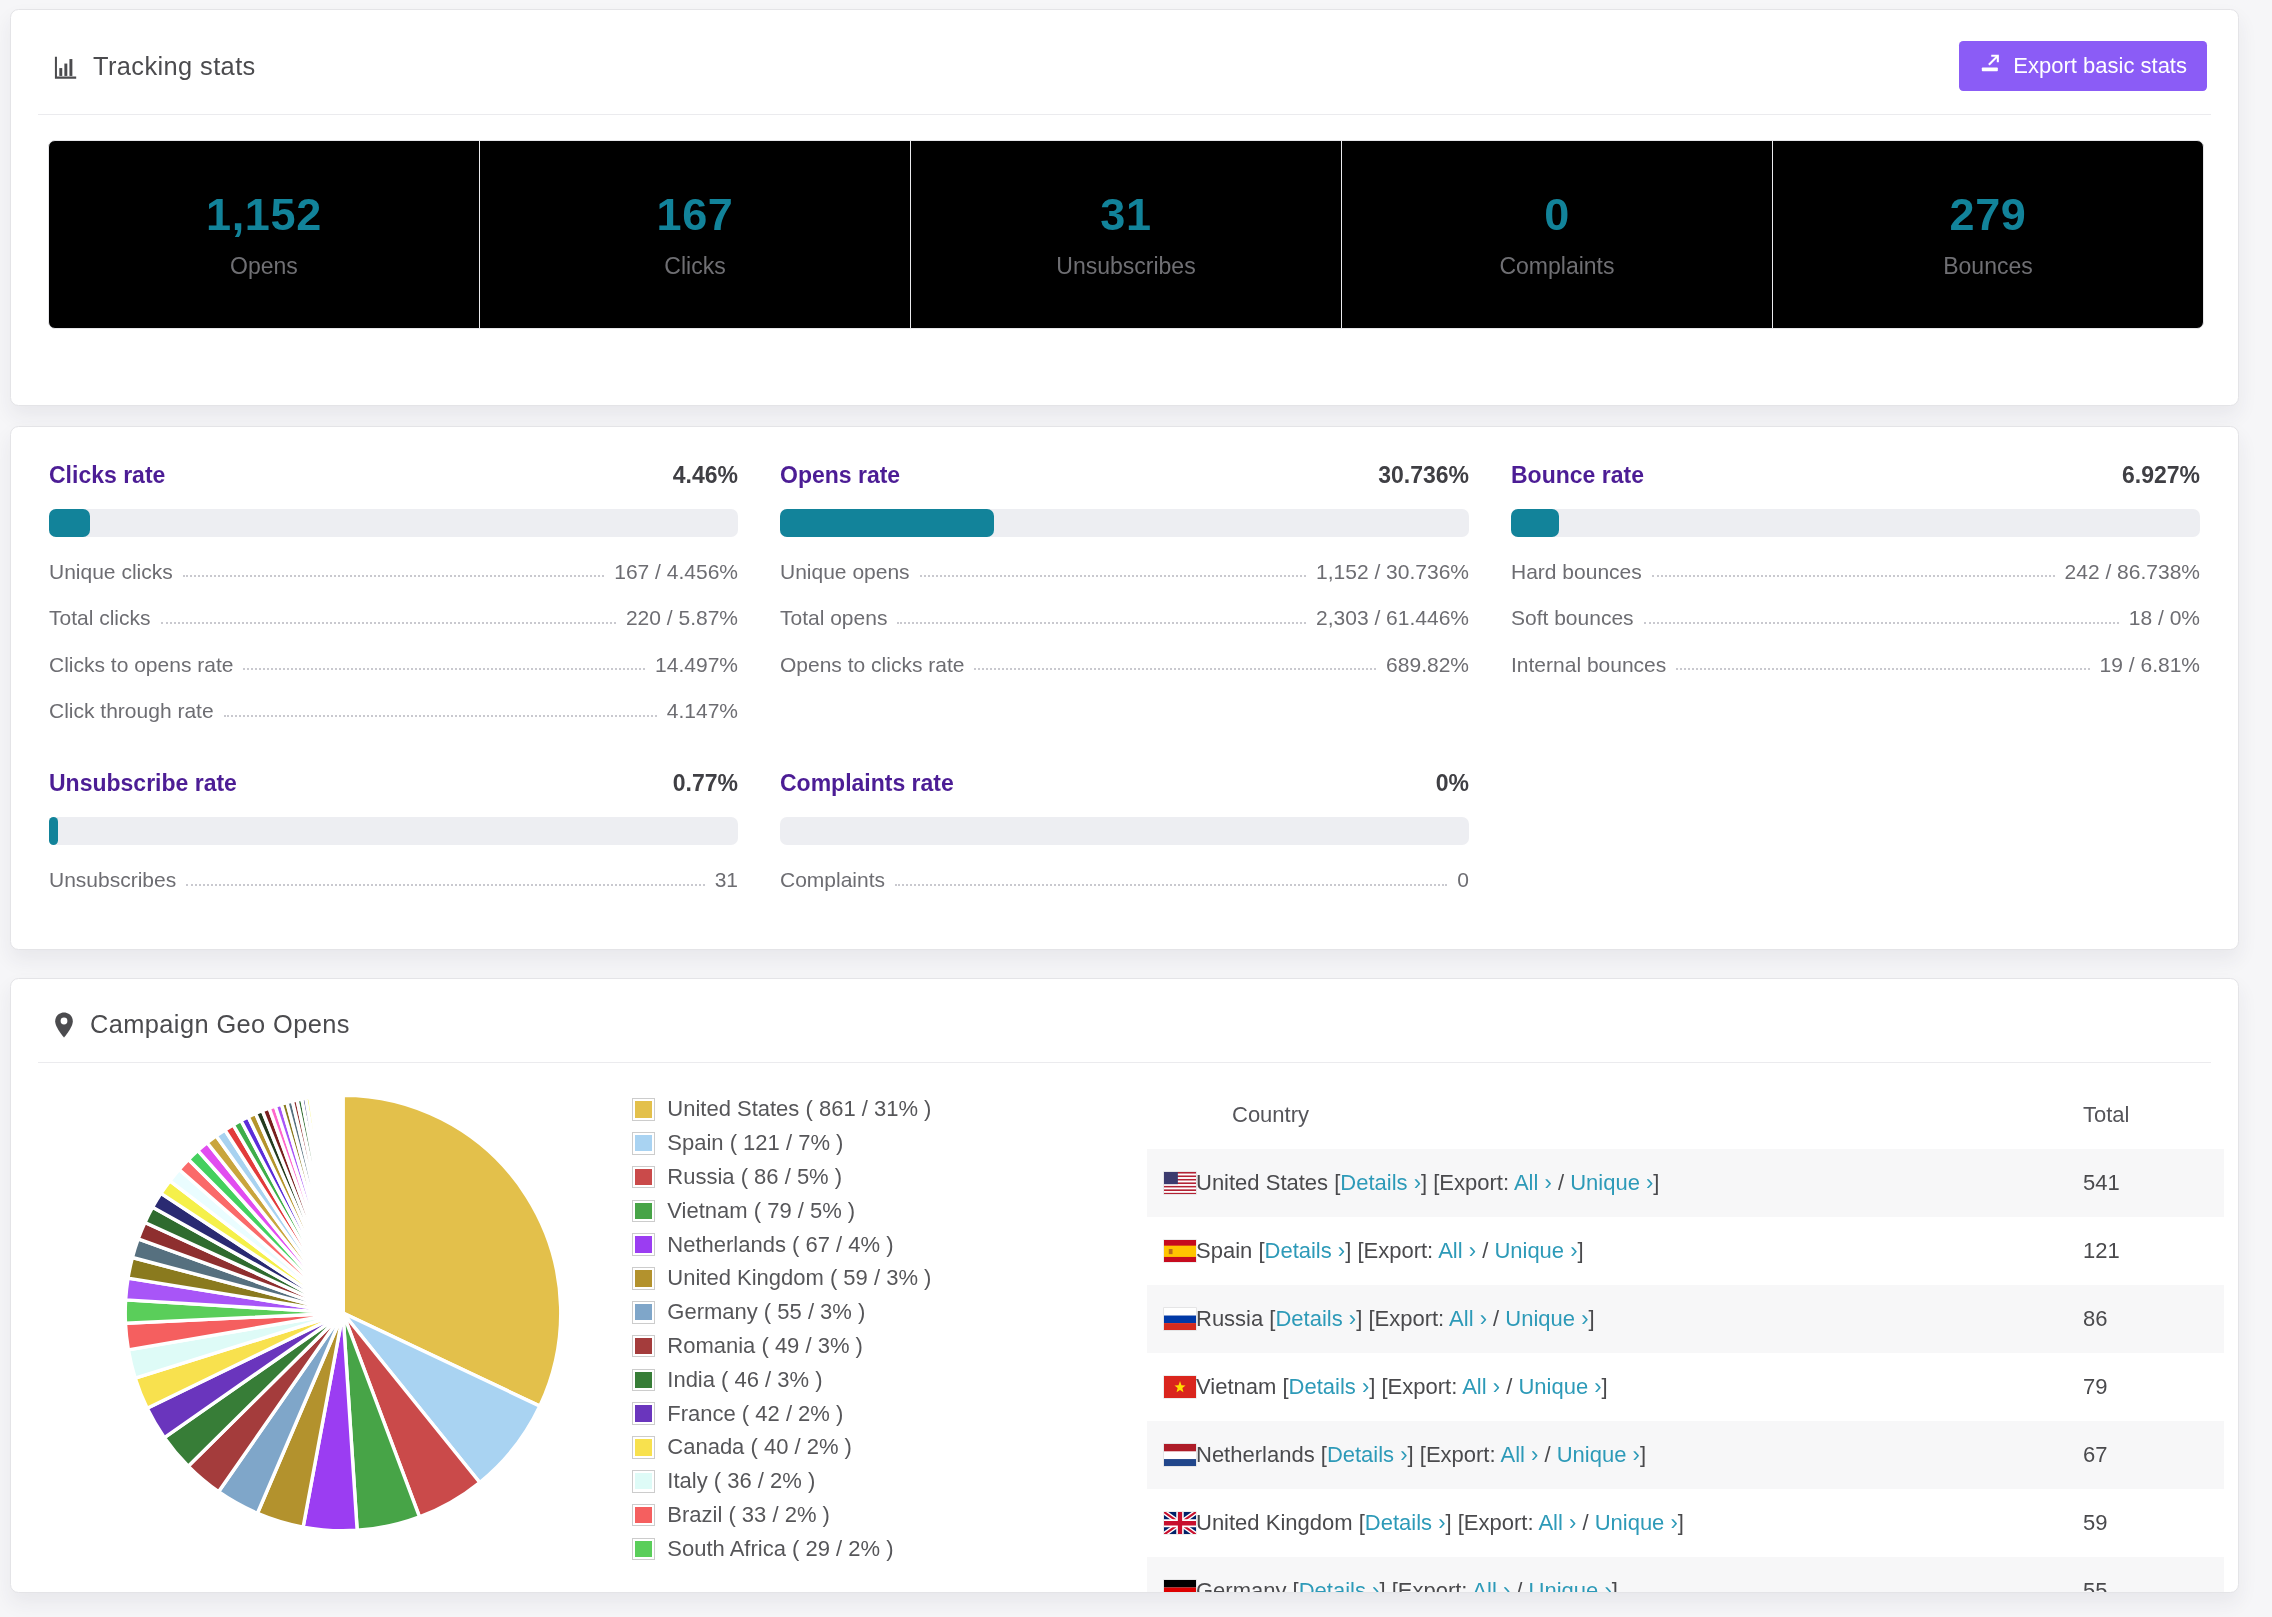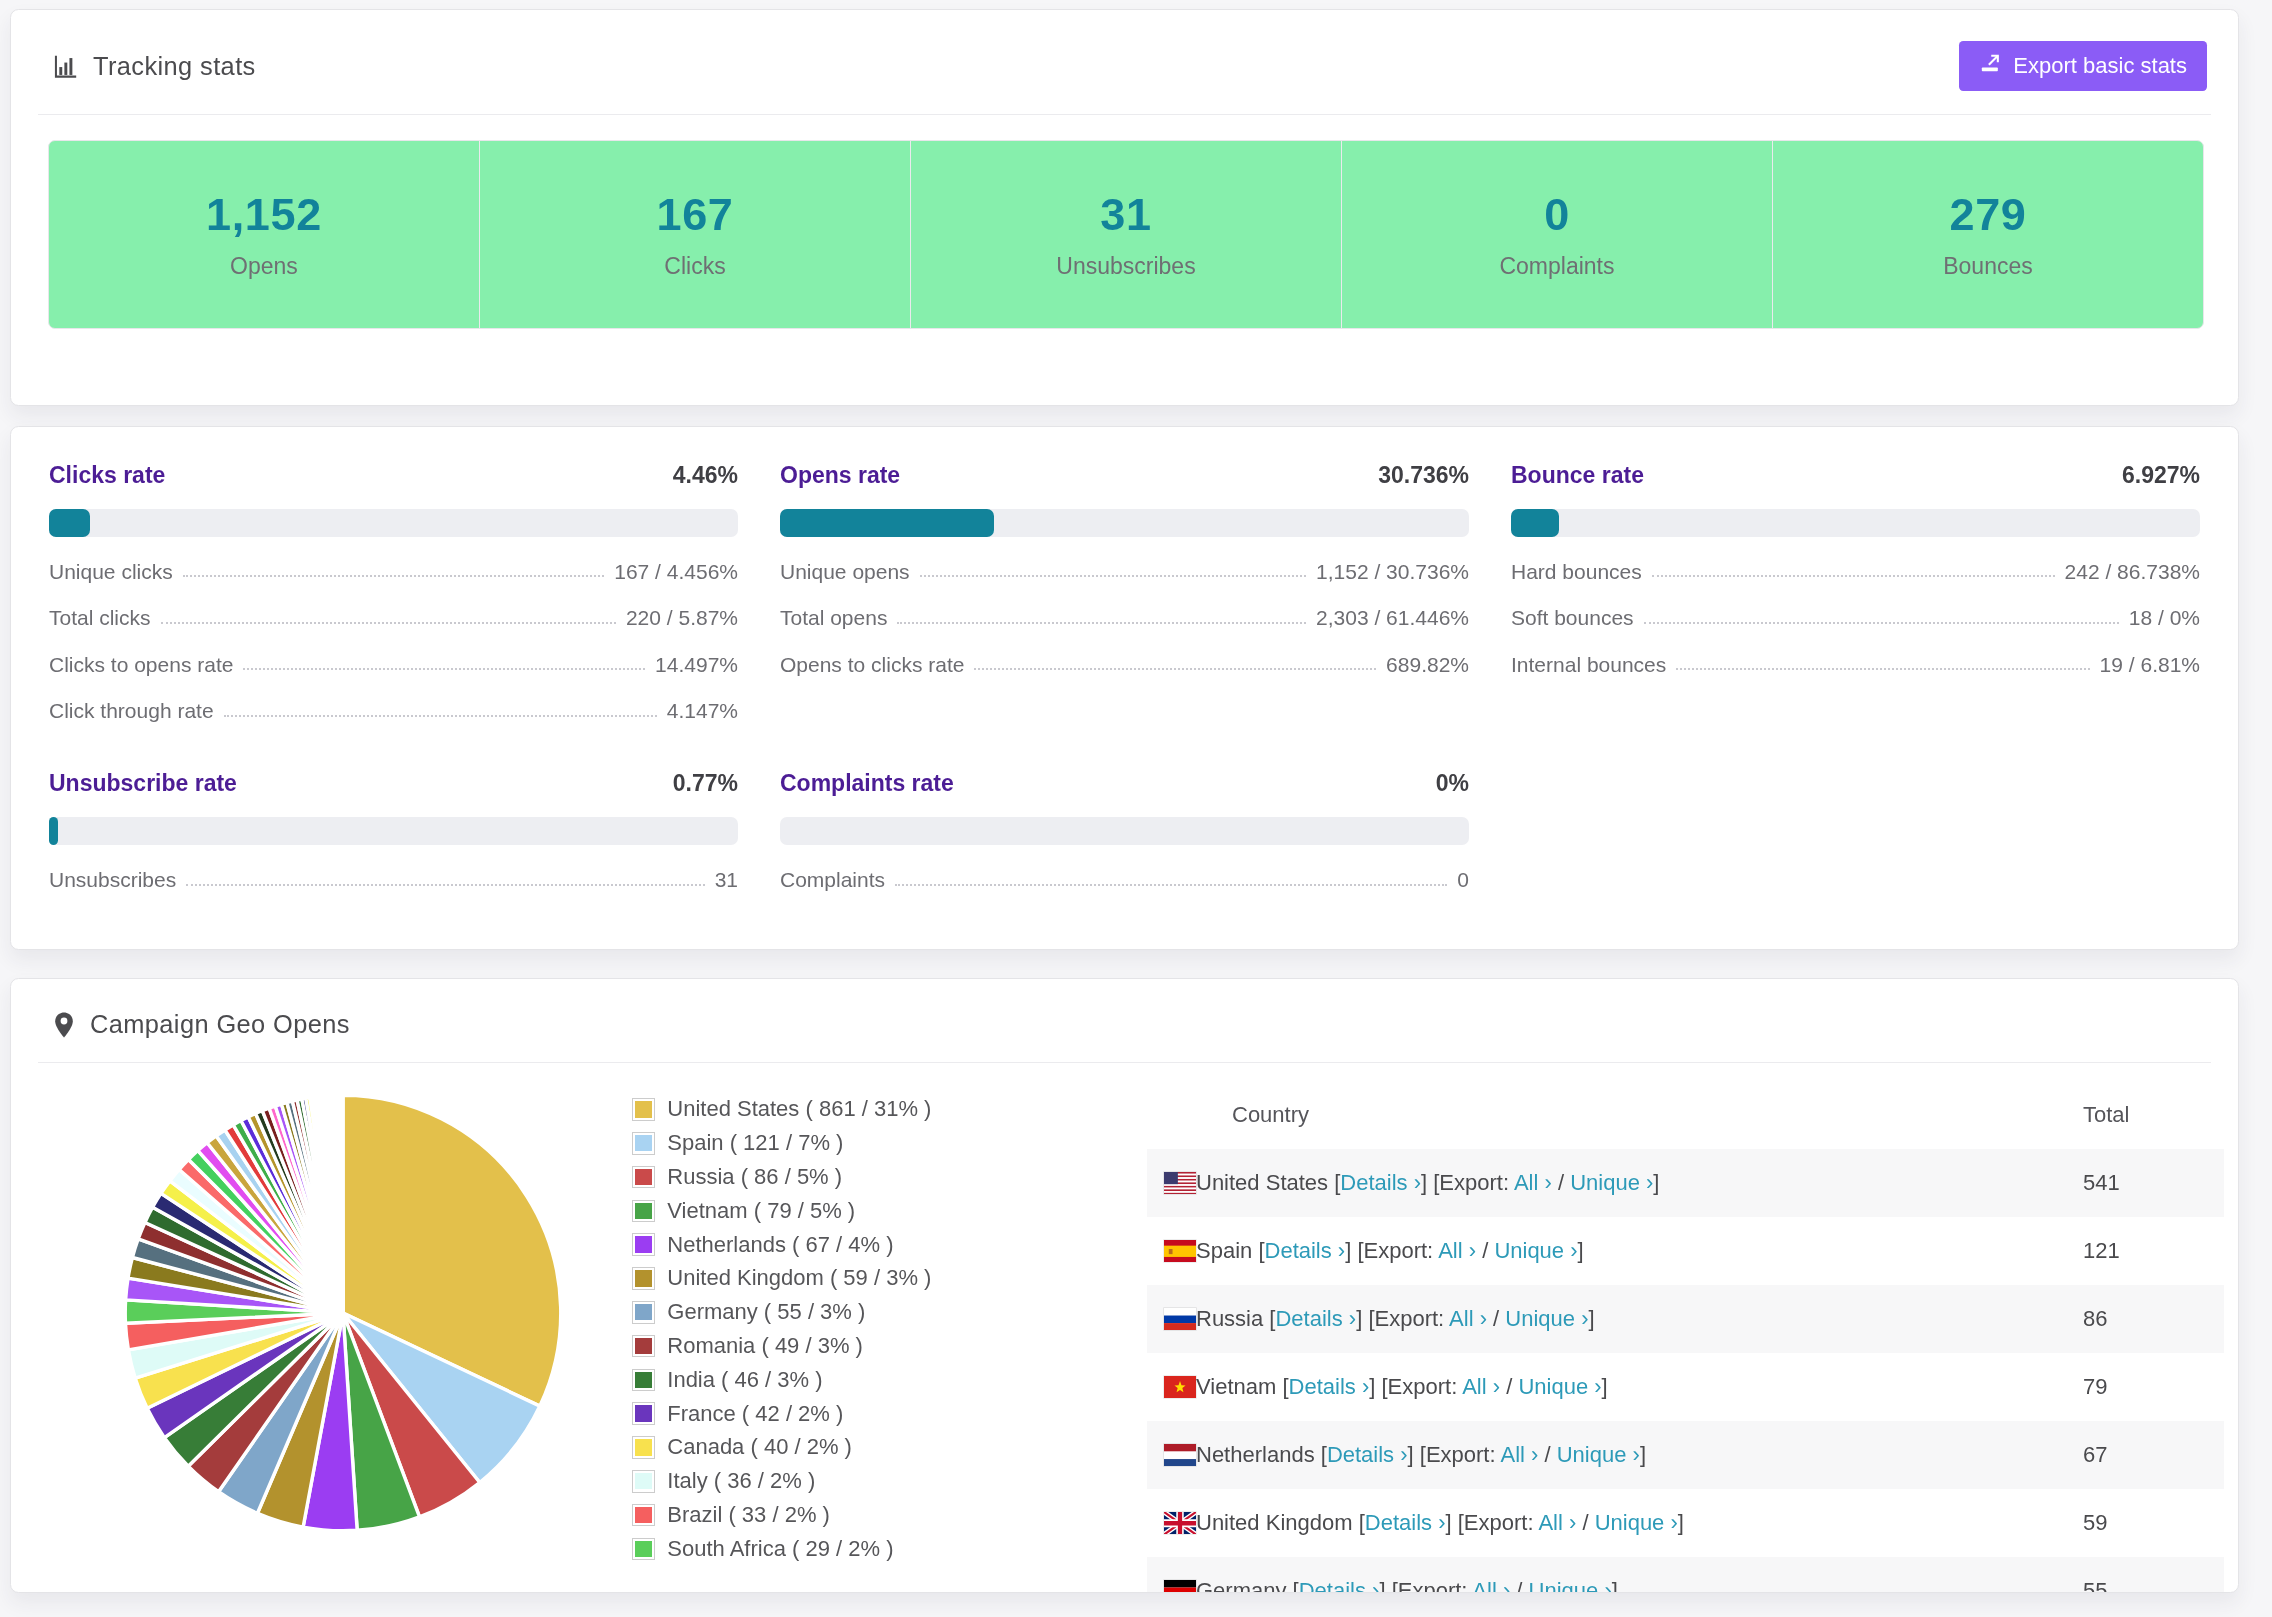--- a/index.html
+++ b/index.html
@@ -9,32 +9,32 @@
   .card { position:absolute; left:10px; width:2229px; background:#ffffff;
           border:0.7px solid #e4e4e7; border-radius:8.5px;
           box-shadow:0 10px 20px rgba(40,40,70,.07); }
   .card1 { top:9.2px;  height:397px; }
   .card2 { top:426px; height:524px; }
   .card3 { top:978px; height:615px; overflow:hidden; }
 
   
   .card-head { display:flex; align-items:center; justify-content:space-between;
                padding:31px 31px 22.6px 41px; }
-  .head-left { display:flex; align-items:center; gap:14px; }
+  .head-left { display:flex; align-items:flex-end; gap:14px; }
   .head-left h1 { font-size:25.4px; font-weight:400; color:#4b4b4e; letter-spacing:0.4px; }
   .head-icon svg { display:block; }
   .divider { border-top:1.4px solid #ebebee; margin:0 27px; }
 
   .export-btn { display:flex; align-items:center; gap:11.3px; background:#8b5cf6; color:#fff;
                 border:none; border-radius:4.2px; font-size:22px; padding:10.6px 20px;
                 font-family:inherit; cursor:pointer; }
 
   
   .stat-boxes { display:flex; margin:25.4px 34px 0 37px; height:189px;
-                border:0.7px solid #e7e7ea; border-radius:7px; background:#86efac; }
+                border:0.7px solid #e7e7ea; border-radius:7px; background:#000000; }
   .stat-cell { flex:1; display:flex; flex-direction:column; align-items:center;
                justify-content:center; border-right:0.7px solid #eaeaed; }
   .stat-cell:last-child { border-right:none; }
   .stat-num { font-size:45px; font-weight:bold; color:#12839a; letter-spacing:0.7px; }
   .stat-label { font-size:23px; color:#6f6f73; margin-top:12.7px; }
 
   
   .metrics-grid { display:grid; grid-template-columns:1fr 1fr 1fr;
                   column-gap:42px; row-gap:47px; padding:35px 38px; }
   .metric-head { display:flex; justify-content:space-between; align-items:baseline; }

